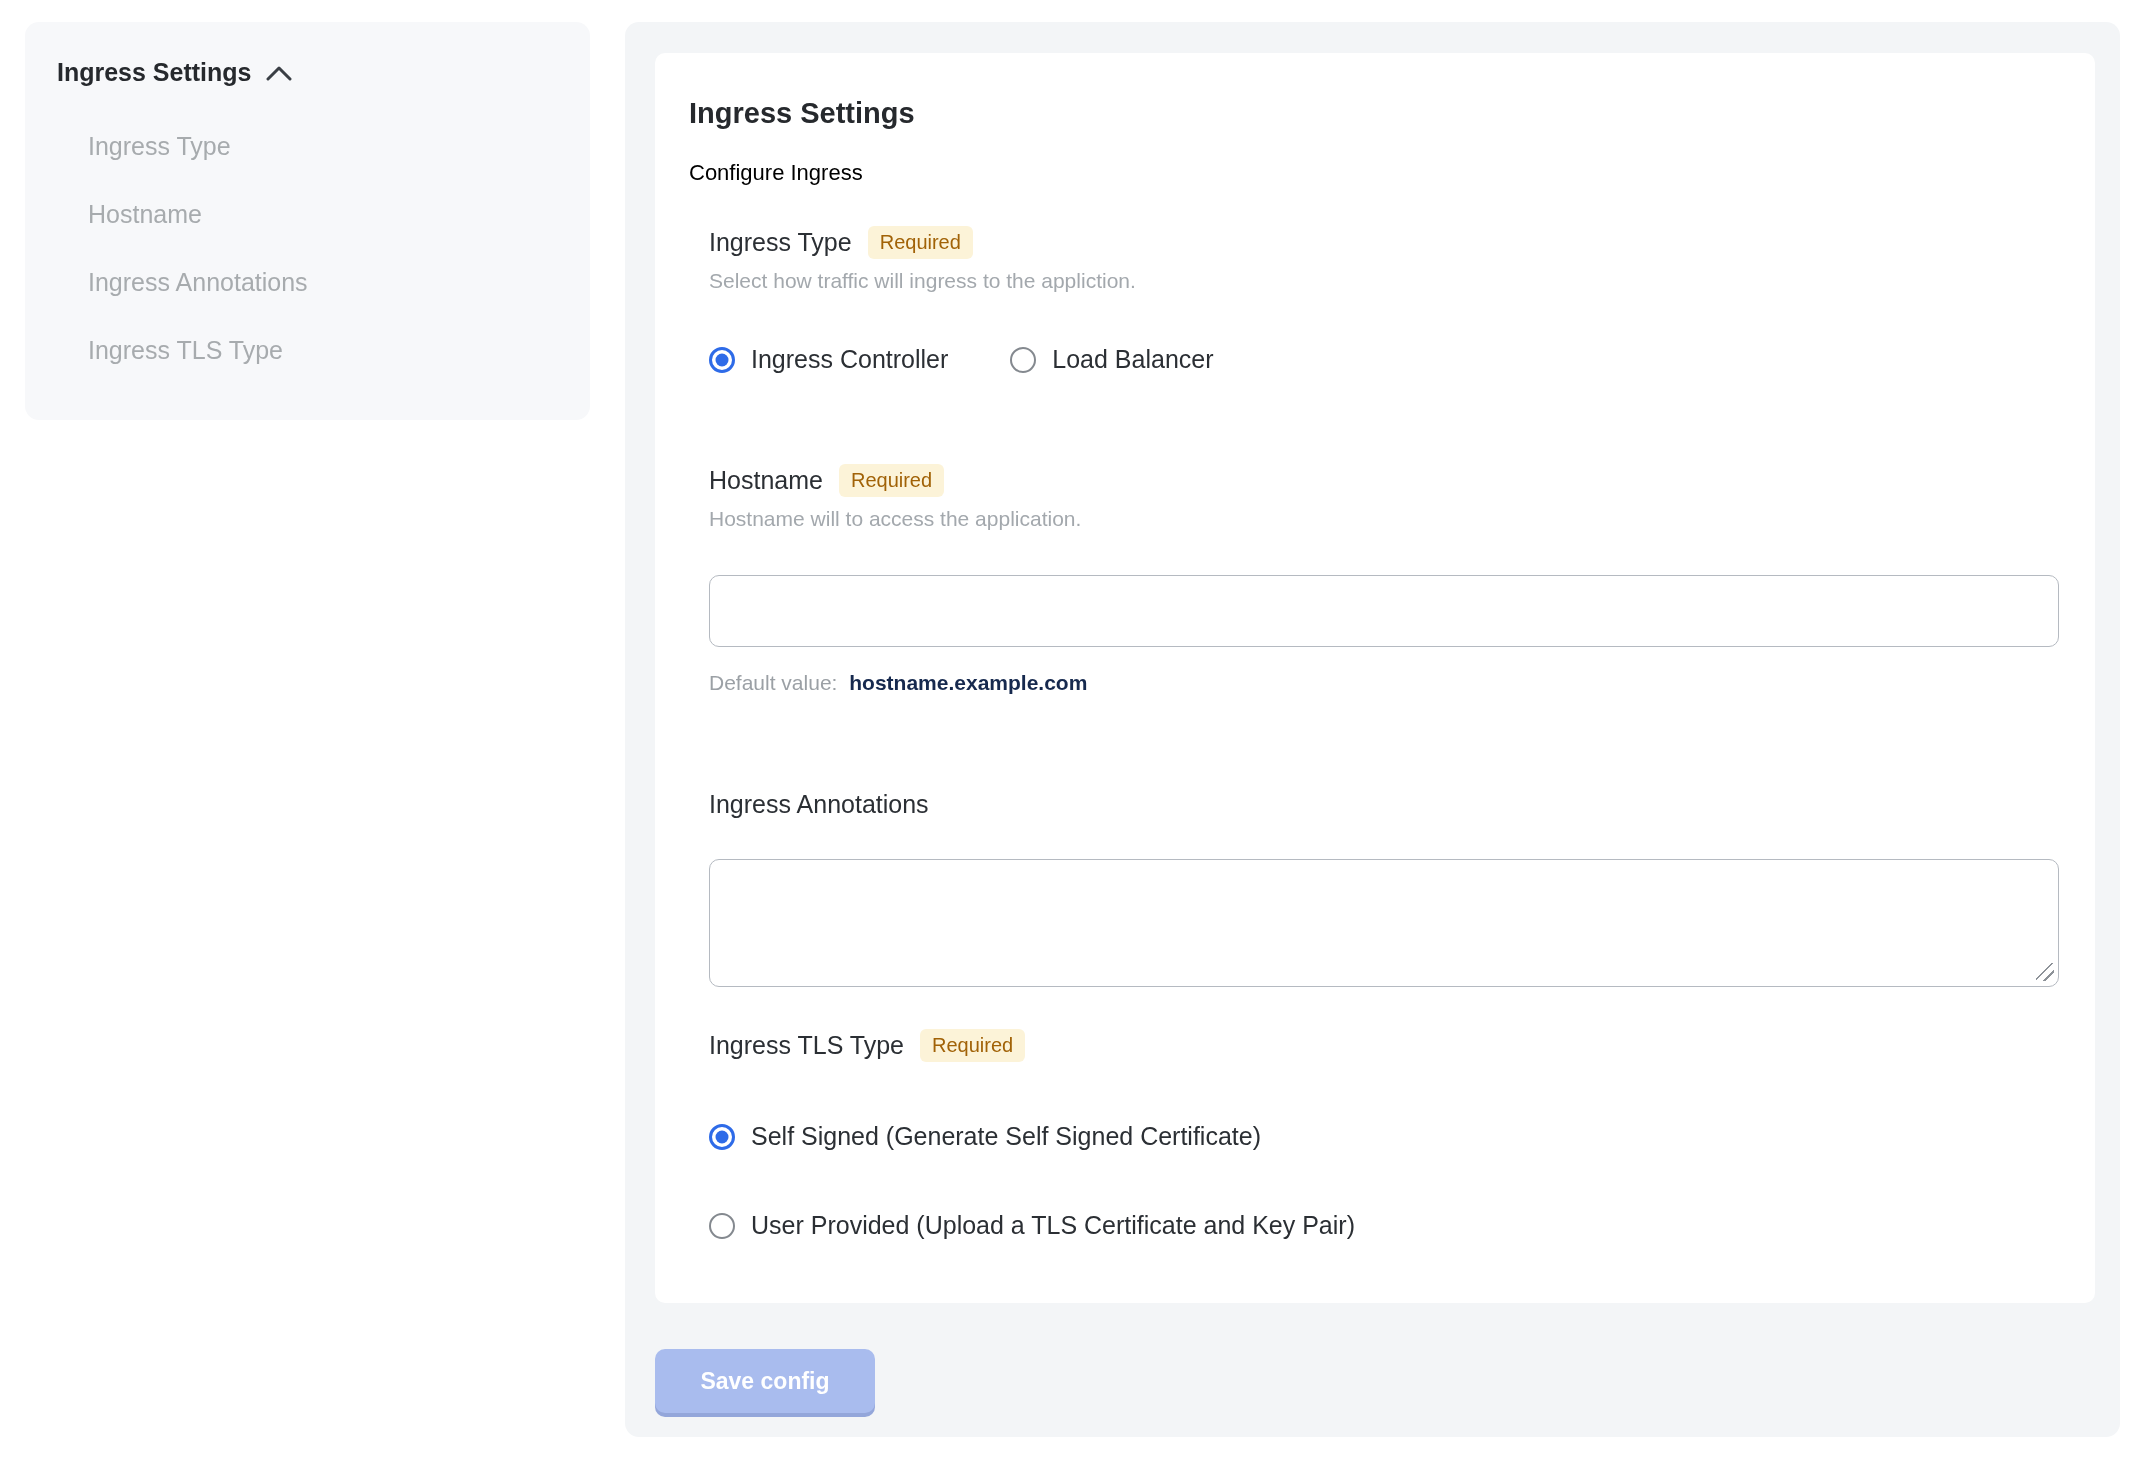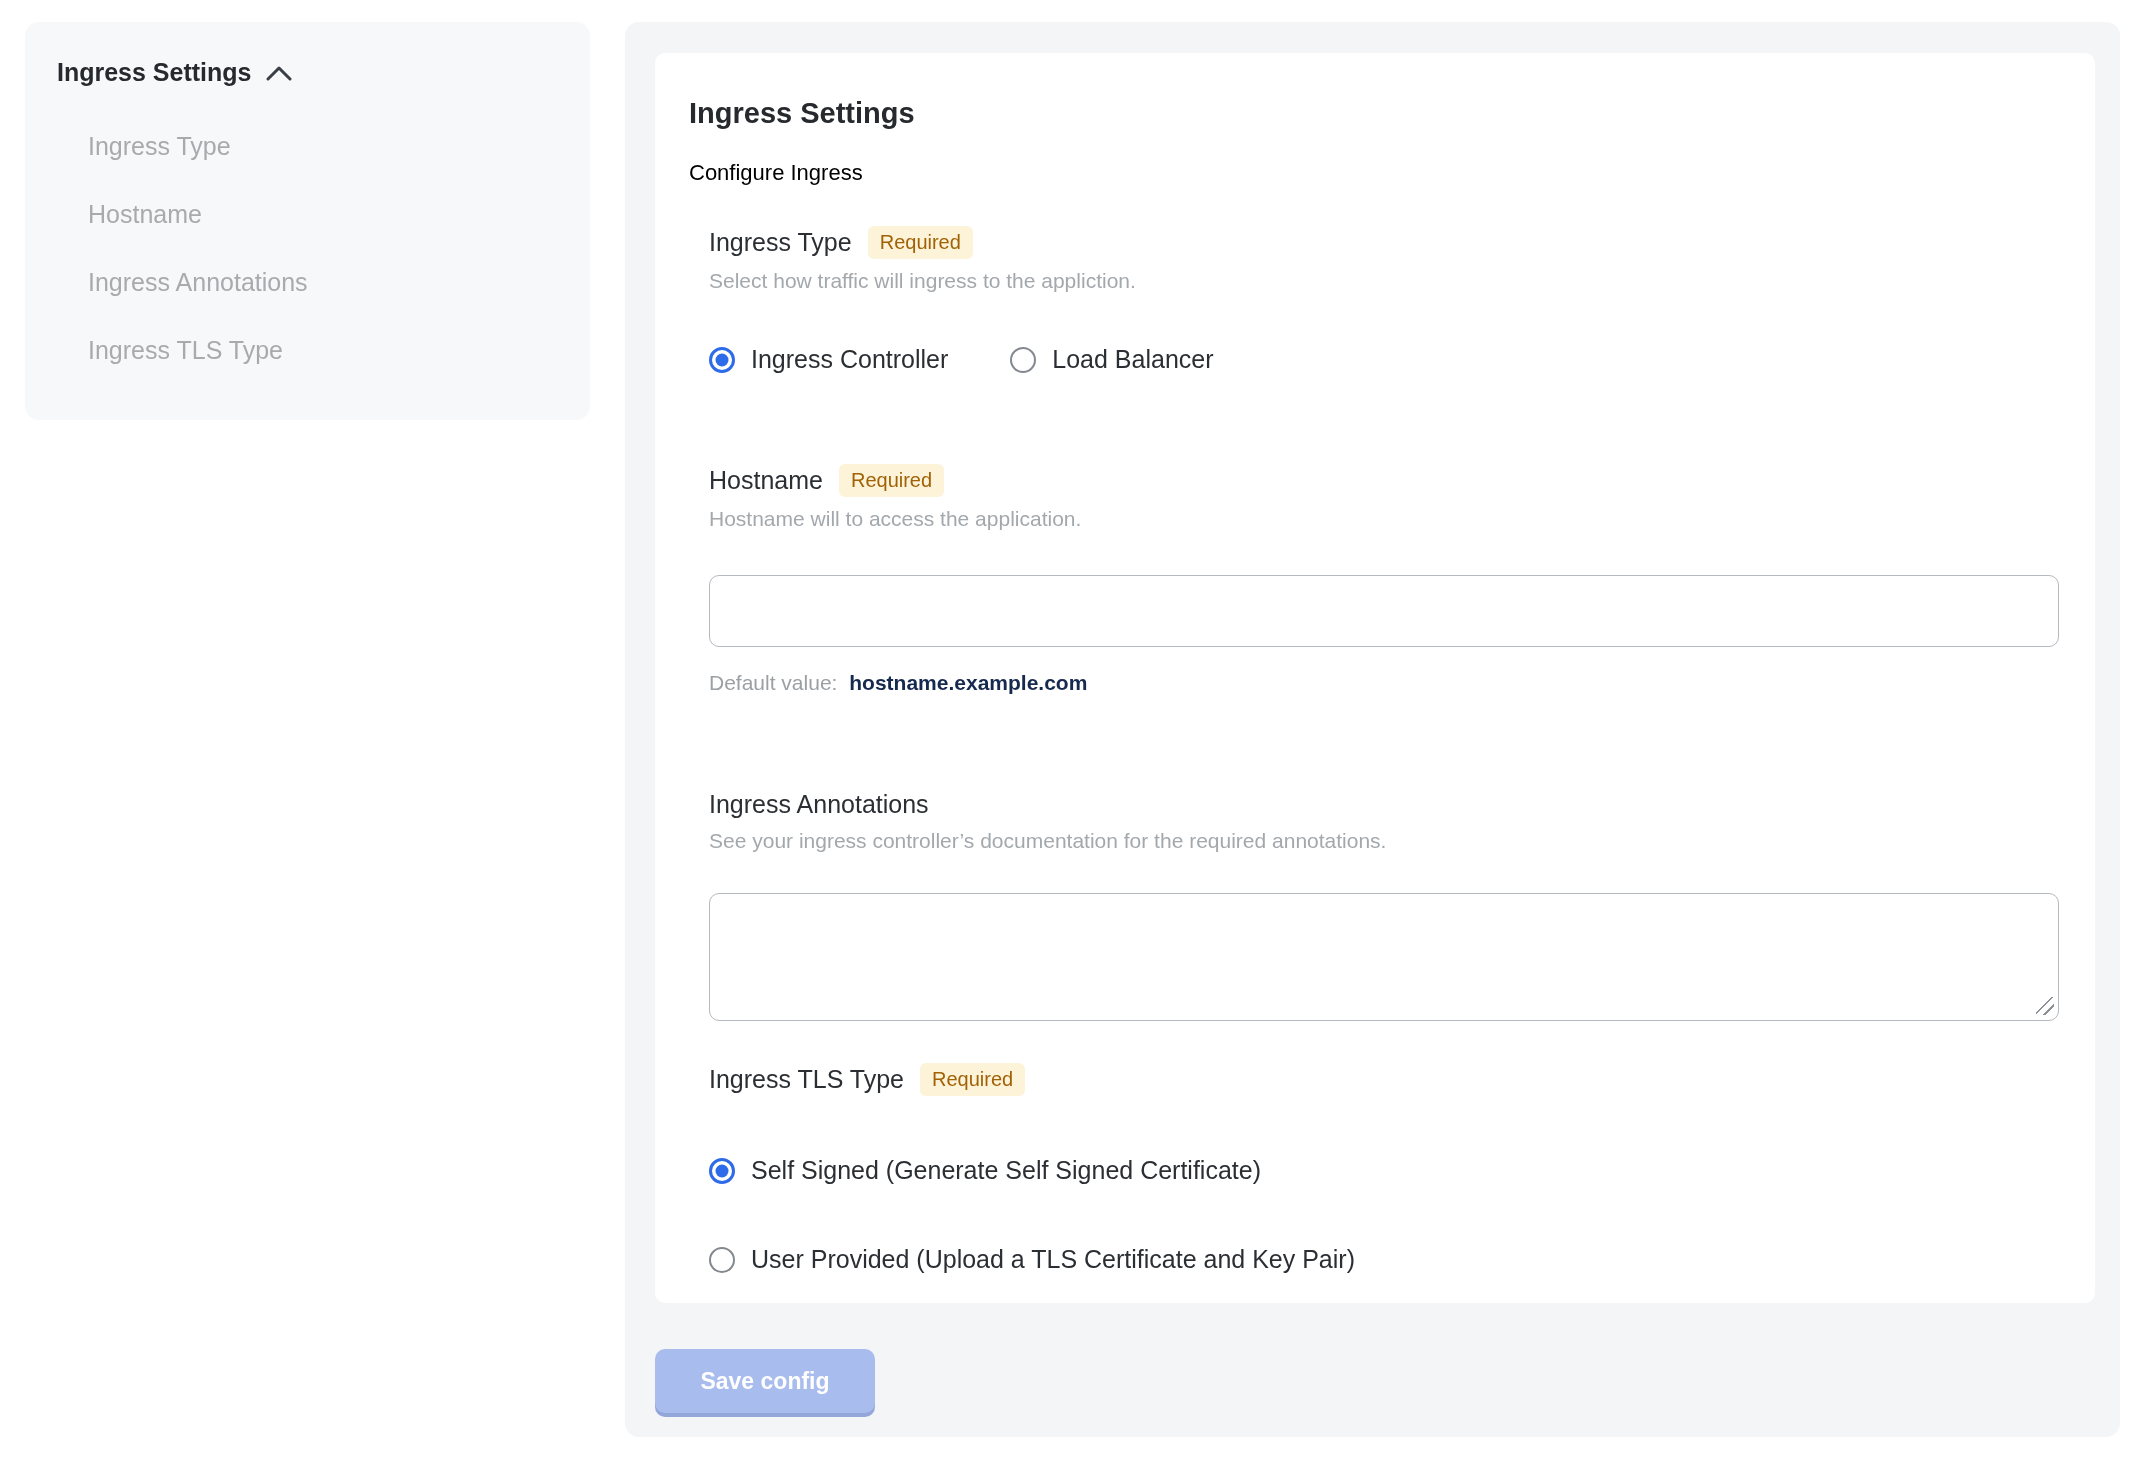--- a/index.html
+++ b/index.html
@@ -200,21 +200,20 @@
       <div class="default-value-line">
         <span class="default-value-label">Default value:</span>
         <span class="default-value">hostname.example.com</span>
       </div>
     </section>
 
     <section class="section mt-95">
       <div class="section-label-row">
         <span class="section-label">Ingress Annotations</span>
       </div>
-      <div class="section-desc">See your ingress controller’s documentation for the required annotations.</div>
 
       <div class="textarea-wrap mt-40">
         <textarea class="text-area" style=""></textarea>
         <span class="resize-handle"></span>
       </div>
     </section>
 
     <section class="section mt-42">
       <div class="section-label-row">
         <span class="section-label">Ingress TLS Type</span>

